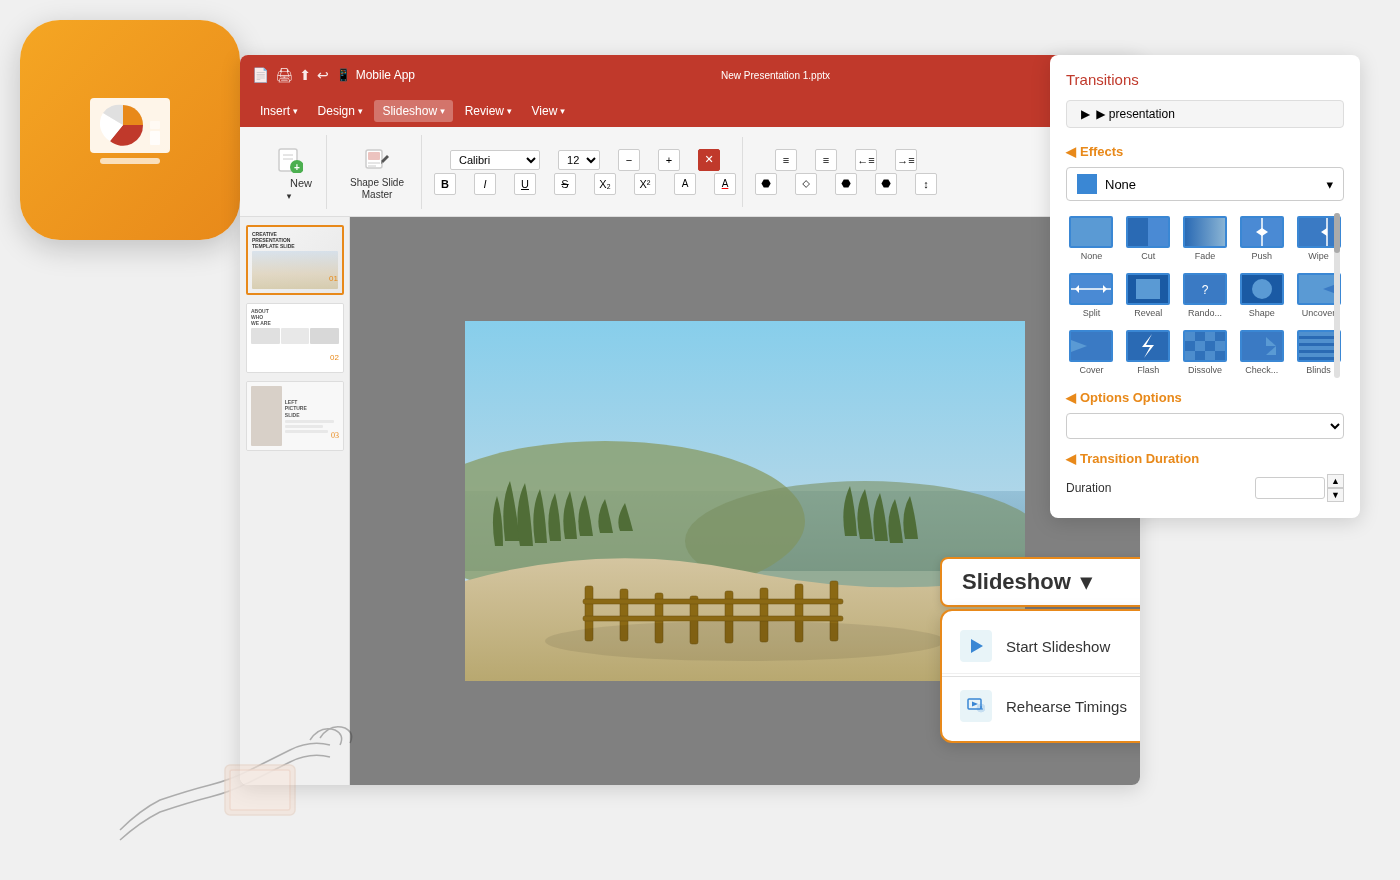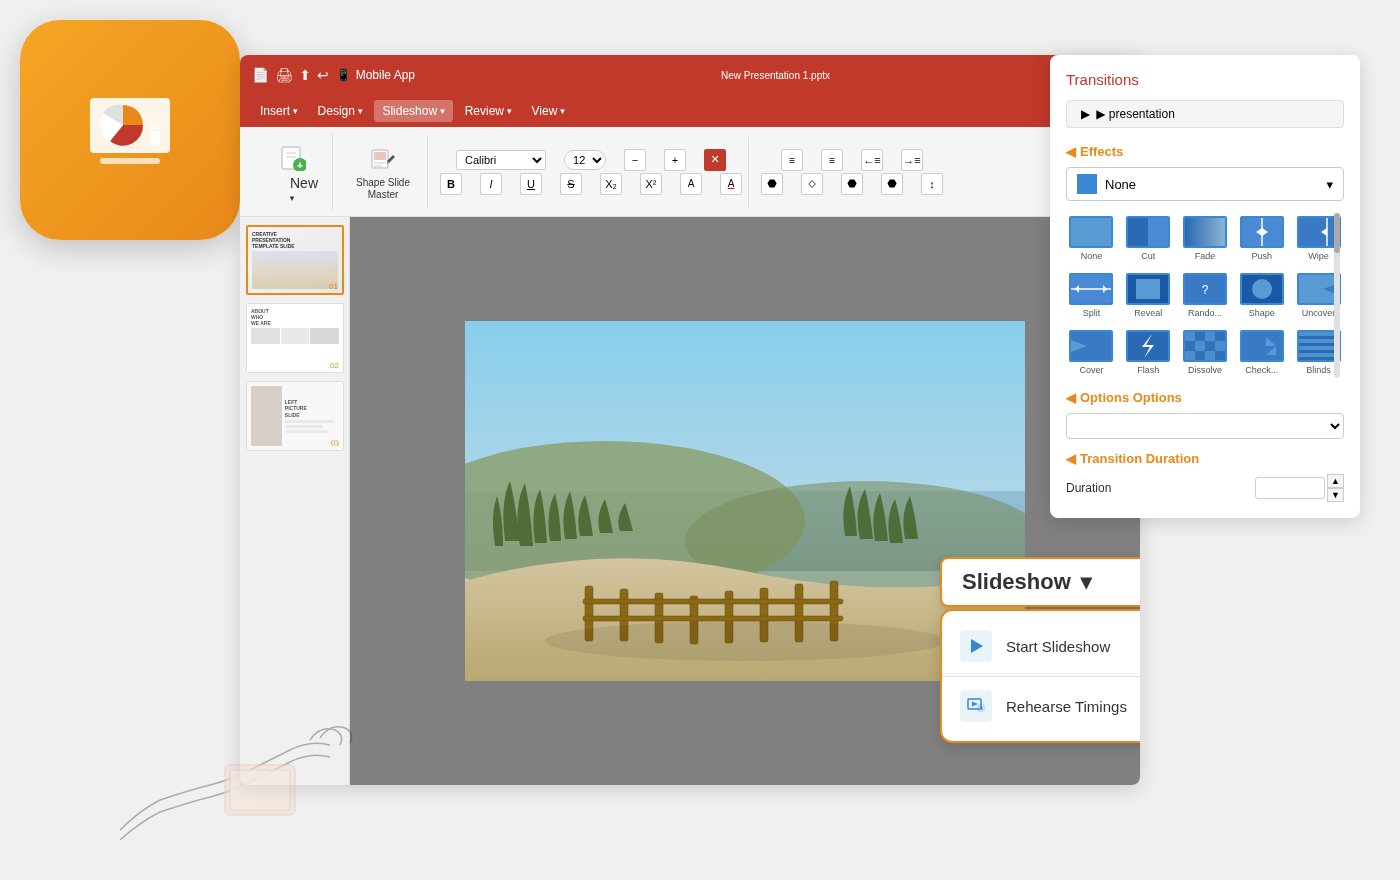--- a/index.html
+++ b/index.html
@@ -138,21 +138,21 @@
       font-size: 11px;
       padding: 2px 4px;
       border-radius: 2px;
       width: 90px;
     }
     .size-select {
       border: 1px solid #ccc;
       background: #fff;
       font-size: 11px;
       padding: 2px 4px;
-      border-radius: 10px;
+      border-radius: 2px;
       width: 42px;
     }
     .format-btn {
       width: 22px;
       height: 22px;
       border: 1px solid #ccc;
       background: #fff;
       font-size: 11px;
       cursor: pointer;
       display: flex;
@@ -184,21 +184,21 @@
       background: #fff;
       border: 1px solid #ddd;
       border-radius: 2px;
       cursor: pointer;
       position: relative;
       overflow: hidden;
     }
     .slide-thumb.active { border-color: #e8891a; border-width: 2px; }
     .slide-number {
       position: absolute;
-      bottom: 2px;
+      bottom: 10px;
       right: 4px;
       font-size: 8px;
       color: #e8891a;
     }
 
     
     .main-canvas {
       flex: 1;
       background: #808080;
       position: relative;
@@ -512,21 +512,21 @@
       <div class="toolbar-btn-large">
         <div style="position:relative; width:32px; height:32px; display:flex; align-items:center; justify-content:center;">
           <svg width="28" height="28" viewBox="0 0 28 28">
             <rect x="4" y="4" width="18" height="22" rx="2" fill="#fff" stroke="#ccc" stroke-width="1.5"></rect>
             <line x1="8" y1="10" x2="18" y2="10" stroke="#ccc" stroke-width="1"></line>
             <line x1="8" y1="14" x2="18" y2="14" stroke="#ccc" stroke-width="1"></line>
             <circle cx="22" cy="22" r="7" fill="#4CAF50"></circle>
             <text x="22" y="26" text-anchor="middle" fill="#fff" font-size="10" font-weight="bold">+</text>
           </svg>
         </div>
-        <span style="font-size:14px; color:#333;margin-left:24px;">New</span>
+        <span style="font-size:11px; color:#333;margin-left:24px;">New</span>
         <span style="font-size:9px;">▾</span>
       </div>
     </div>
 
     <div class="toolbar-group">
       <div class="toolbar-btn-large">
         <div style="width:32px; height:32px; display:flex; align-items:center; justify-content:center;">
           <svg width="28" height="28" viewBox="0 0 28 28">
             <rect x="3" y="5" width="16" height="18" rx="2" fill="#fff" stroke="#ccc" stroke-width="1.5"></rect>
             <rect x="5" y="7" width="12" height="8" rx="1" fill="#c0392b" opacity="0.3"></rect>

